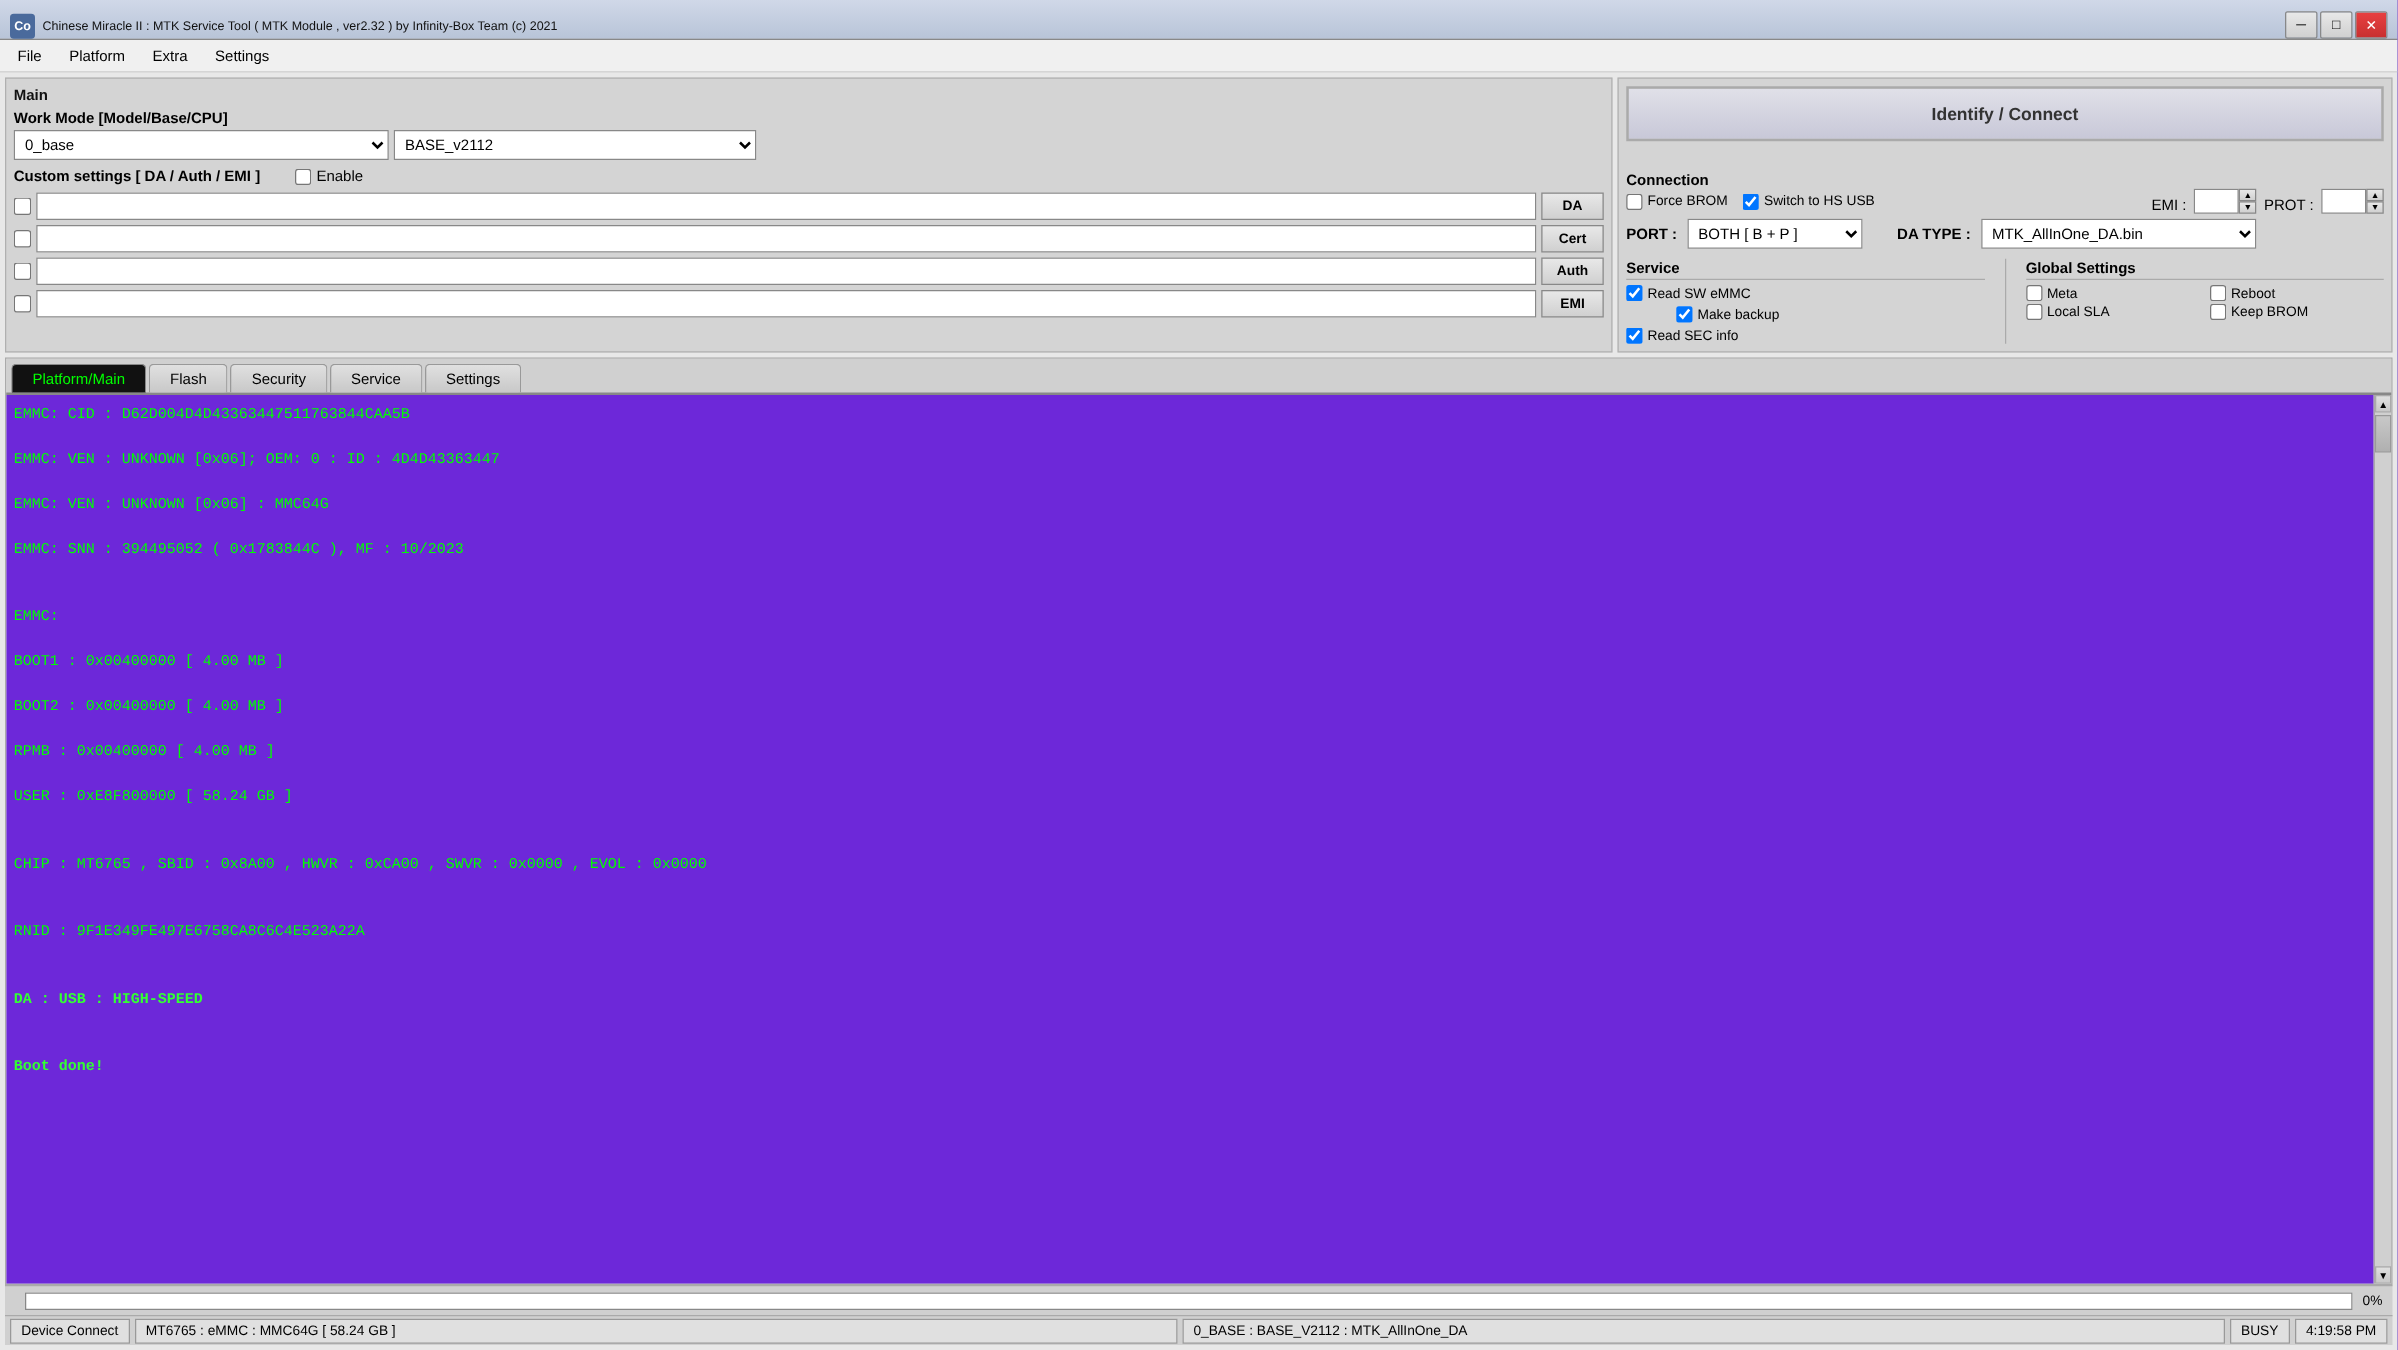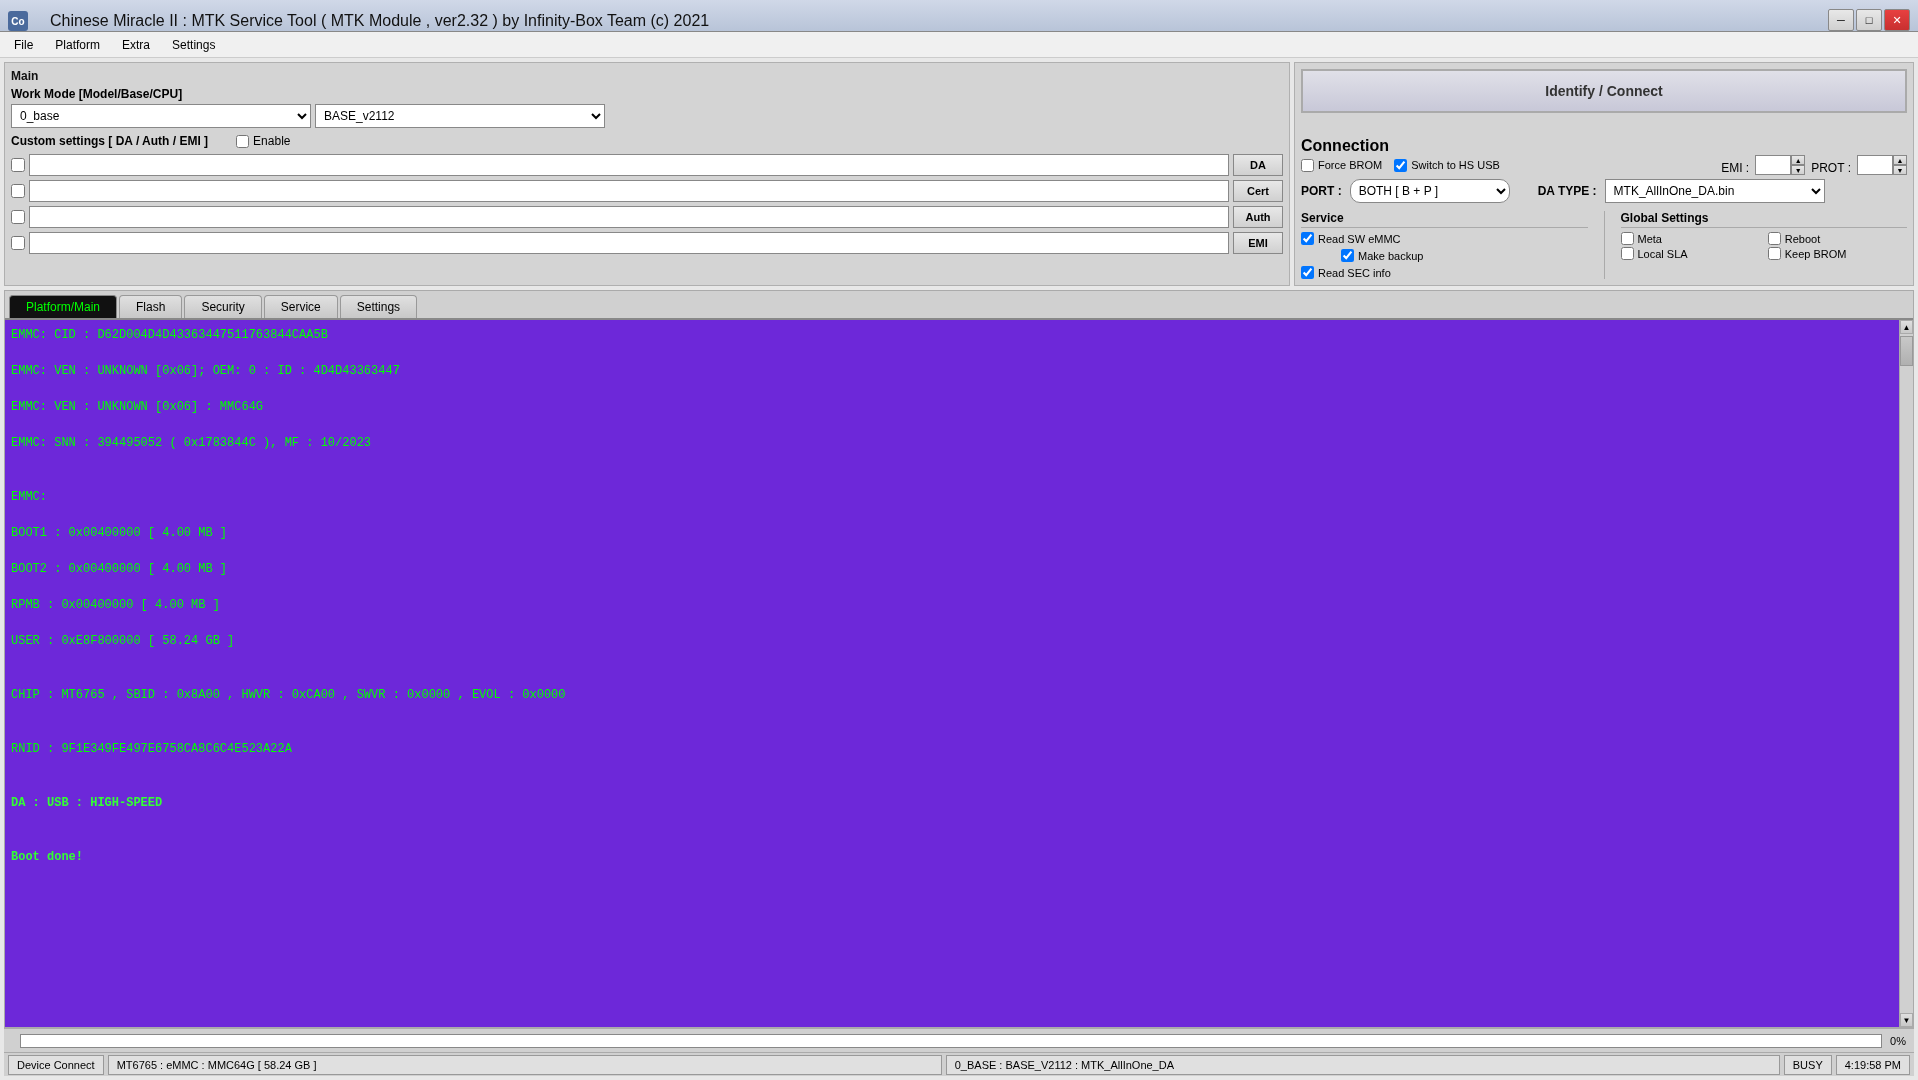--- a/index.html
+++ b/index.html
@@ -31,24 +31,23 @@
       background: #4a6a9c;
       border-radius: 3px;
       display: flex;
       align-items: center;
       justify-content: center;
       color: white;
       font-size: 10px;
       font-weight: bold;
     }
     .title-text {
-      font-size: 16px;
+      font-size: 10px;
       font-weight: normal;
       color: #111;
-      margin-left: 16px;
     }
     .title-buttons {
       display: flex;
       gap: 2px;
     }
     .title-btn {
       width: 26px;
       height: 22px;
       border: 1px solid #888;
       background: linear-gradient(to bottom, #e8e8e8, #d0d0d0);
@@ -175,21 +174,21 @@
       color: #333;
     }
     .connection-section { margin-bottom: 8px; }
     .conn-row {
       display: flex;
       align-items: center;
       gap: 12px;
       margin-bottom: 4px;
       flex-wrap: wrap;
     }
-    .conn-label { font-weight: bold; font-size: 16px; }
+    .conn-label { font-weight: bold; font-size: 12px; }
     .check-label {
       display: flex;
       align-items: center;
       gap: 4px;
       font-size: 11px;
     }
     .spinbox {
       display: flex;
       align-items: center;
     }
@@ -215,21 +214,21 @@
       align-items: center;
       justify-content: center;
       line-height: 1;
     }
     .port-row {
       display: flex;
       align-items: center;
       gap: 8px;
       margin-bottom: 4px;
     }
-    .port-select { width: 160px; height: 24px; border-radius: 10px; }
+    .port-select { width: 140px; height: 24px; }
     .da-type-select { width: 220px; height: 24px; }
     .divider-v {
       width: 1px;
       background: #aaa;
       align-self: stretch;
       margin: 0 8px;
     }
     .service-global-row {
       display: flex;
       gap: 8px;

